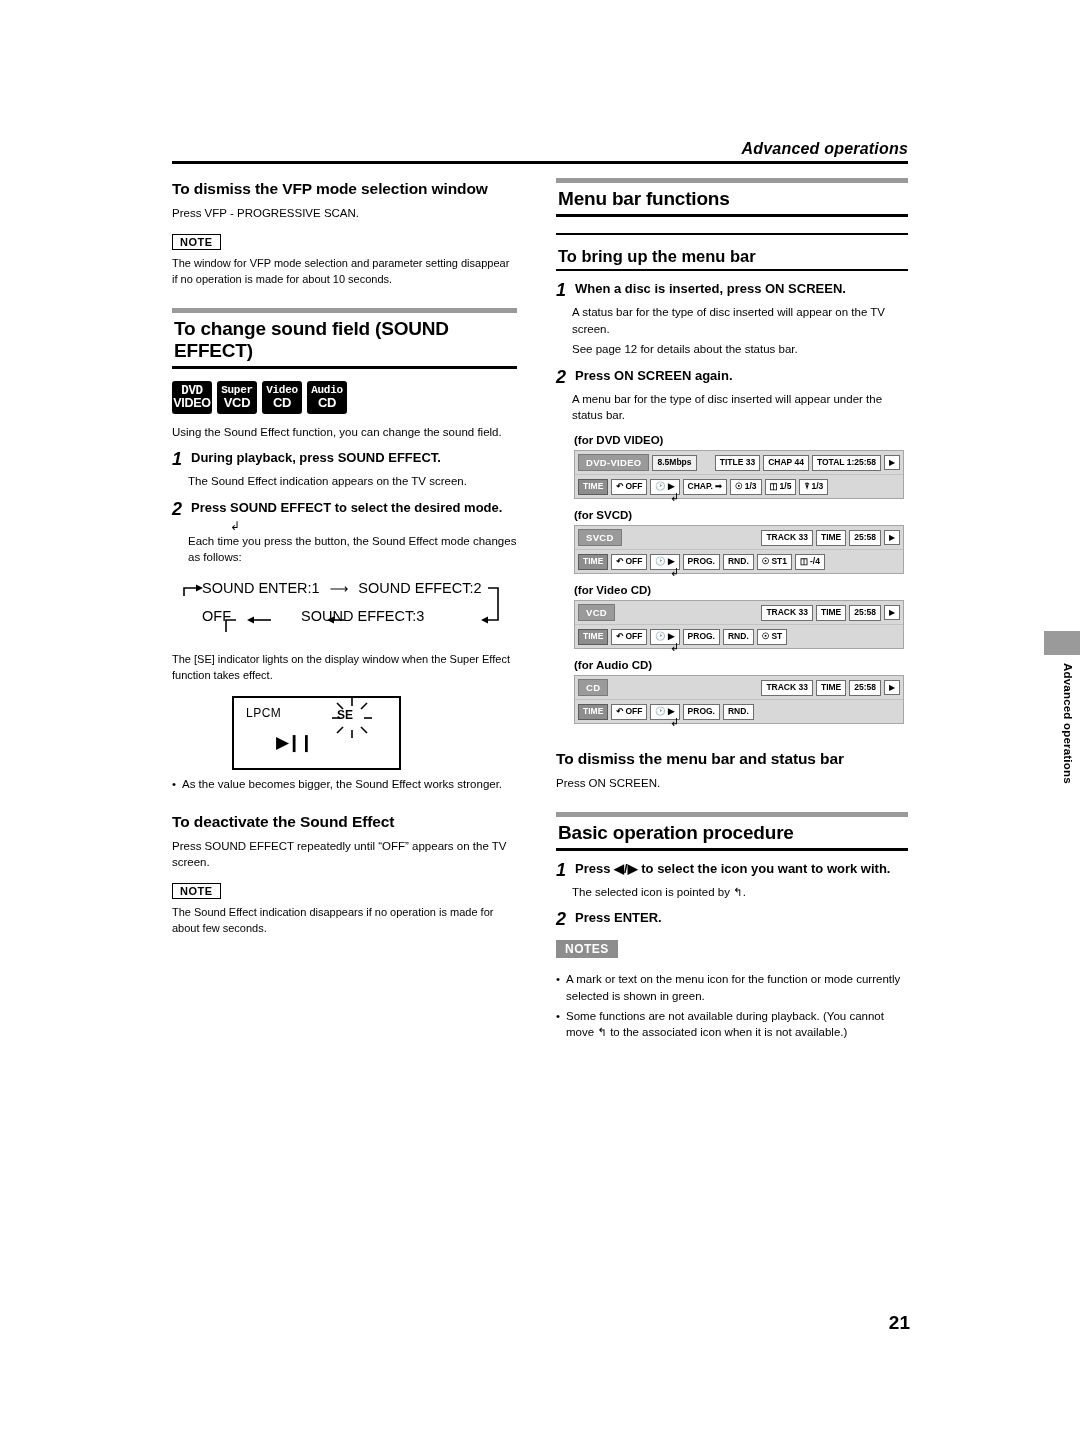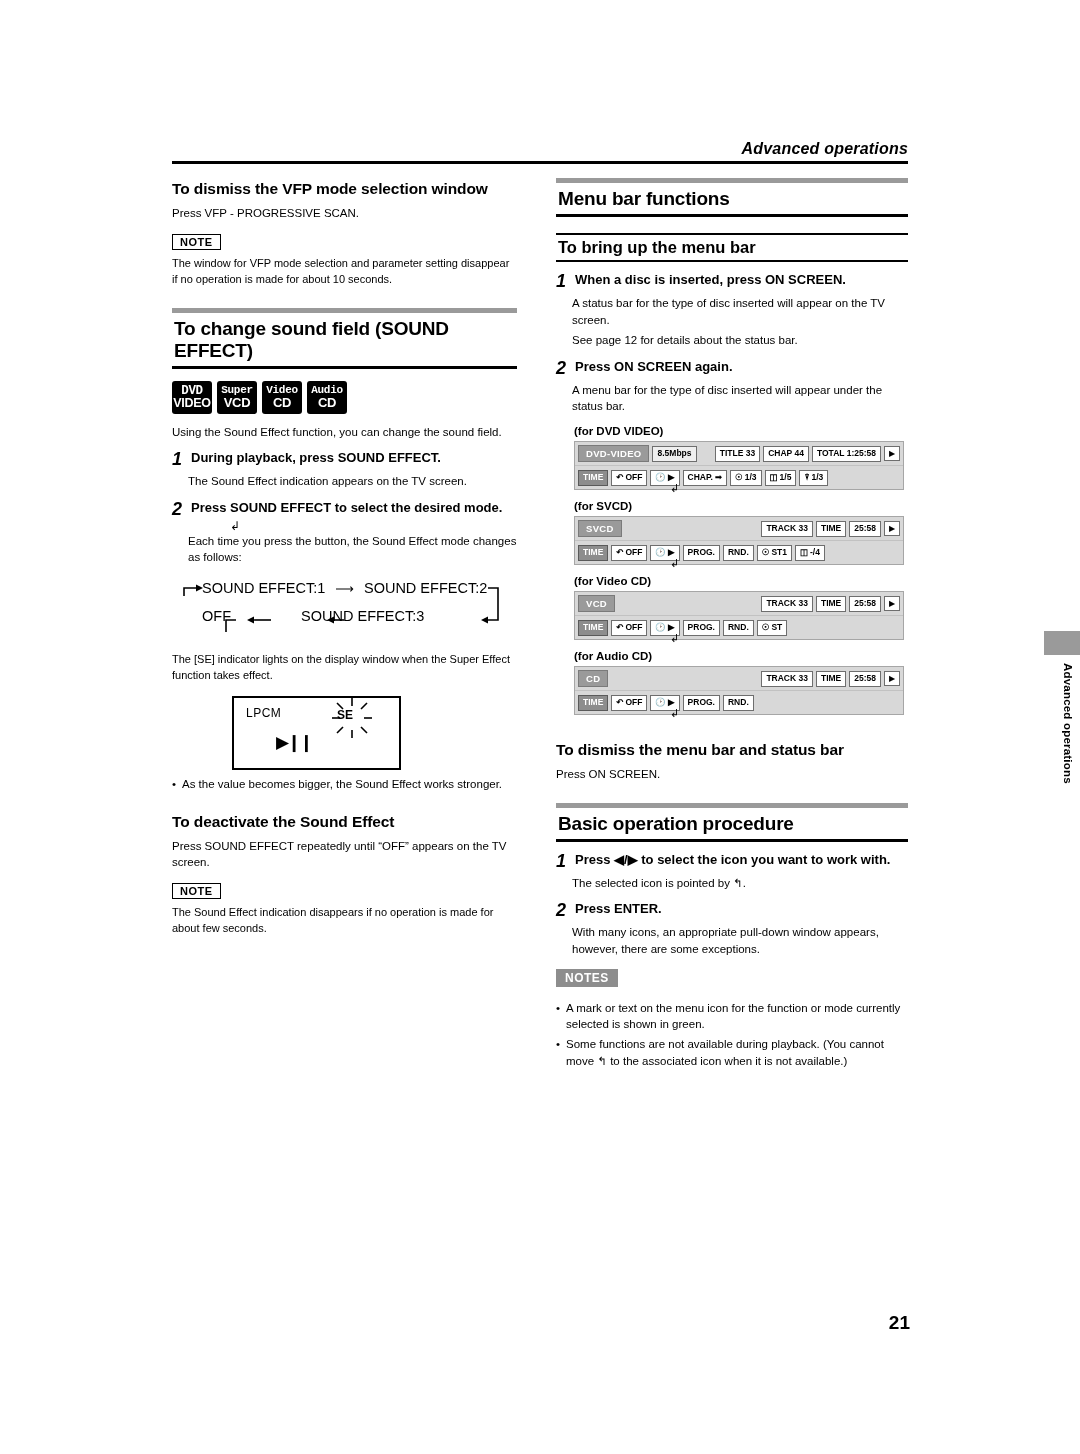--- a/index.html
+++ b/index.html
@@ -31,21 +31,21 @@
   
   .secwrap{margin:20px 0 10px 0;}
   .secbar-top{height:5px;background:#9a9a9a;}
   .sech{
     font-size:19px;font-weight:bold;padding:5px 0 4px 2px;letter-spacing:-.2px;
   }
   .secbar-bot{height:3px;background:#000;}
 
   
   .medwrap{margin:16px 0 9px 0;}
-  .medh{font-size:16.5px;font-weight:bold;padding:3px 0 3px 2px;}
+  .medh{font-size:16.5px;font-weight:bold;padding:12px 0 3px 2px;}
   .med-rule{height:2px;background:#000;}
   .med-rule-top{height:2px;background:#000;}
 
   
   .note-badge{
     display:inline-block;border:1.5px solid #000;font-size:11px;font-weight:bold;
     padding:1px 7px 1px 7px;letter-spacing:.5px;margin-bottom:4px;
   }
   .notes-badge{
     display:inline-block;background:#8d8d8d;color:#fff;font-size:12px;font-weight:bold;
@@ -200,21 +200,21 @@
         <polygon points="20,4.5 27,8 20,11.5" fill="#000"></polygon>
         <path d="M312,8 L322,8 L322,40 L312,40" stroke="#000" stroke-width="1.6" fill="none"></path>
         <polygon points="312,36.5 305,40 312,43.5" fill="#000"></polygon>
         <path d="M168,40 L158,40" stroke="#000" stroke-width="1.6" fill="none"></path>
         <polygon points="158,36.5 151,40 158,43.5" fill="#000"></polygon>
         <path d="M95,40 L78,40" stroke="#000" stroke-width="1.6" fill="none"></path>
         <polygon points="78,36.5 71,40 78,43.5" fill="#000"></polygon>
         <path d="M60,40 L50,40 L50,52" stroke="#000" stroke-width="1.6" fill="none"></path>
       </svg>
       <div class="r1">
-        <span>SOUND EFFECT:1</span>
+        <span>SOUND ENTER:1</span>
         <span class="cyc-arrow" style="padding:0 6px;">⟶</span>
         <span>SOUND EFFECT:2</span>
       </div>
       <div class="r2">
         <span>OFF</span>
         <span style="display:inline-block;width:62px;"></span>
         <span>SOUND EFFECT:3</span>
       </div>
     </div>
 
@@ -423,21 +423,20 @@
     <div class="step">
       <div class="step-num">1</div>
       <div class="step-txt">Press ◀/▶ to select the icon you want to work with.</div>
     </div>
     <p class="step-body">The selected icon is pointed by ↰.</p>
 
     <div class="step">
       <div class="step-num">2</div>
       <div class="step-txt">Press ENTER.</div>
     </div>
-    <p class="step-body">With many icons, an appropriate pull-down window appears, however, there are some exceptions.</p>
 
     <div style="margin-top:10px;">
       <span class="notes-badge">NOTES</span>
       <div class="bullet">
         <span class="dot">•</span>
         <span>A mark or text on the menu icon for the function or mode currently selected is shown in green.</span>
       </div>
       <div class="bullet" style="margin-top:3px;">
         <span class="dot">•</span>
         <span>Some functions are not available during playback. (You cannot move ↰ to the associated icon when it is not available.)</span>

